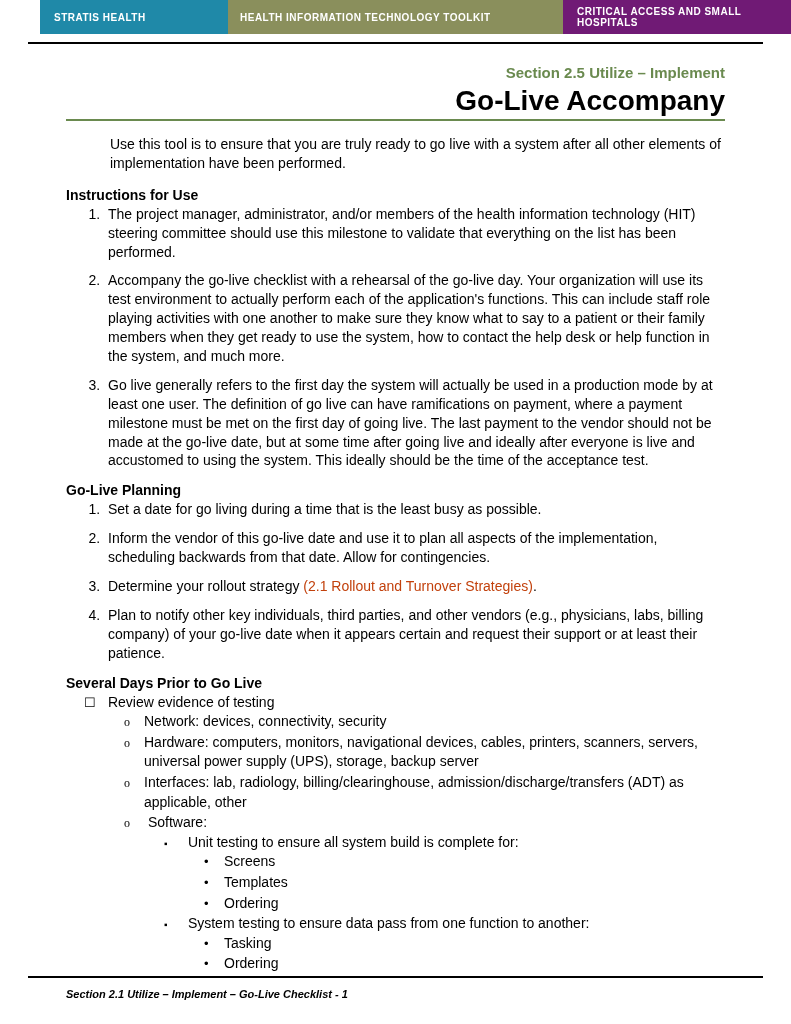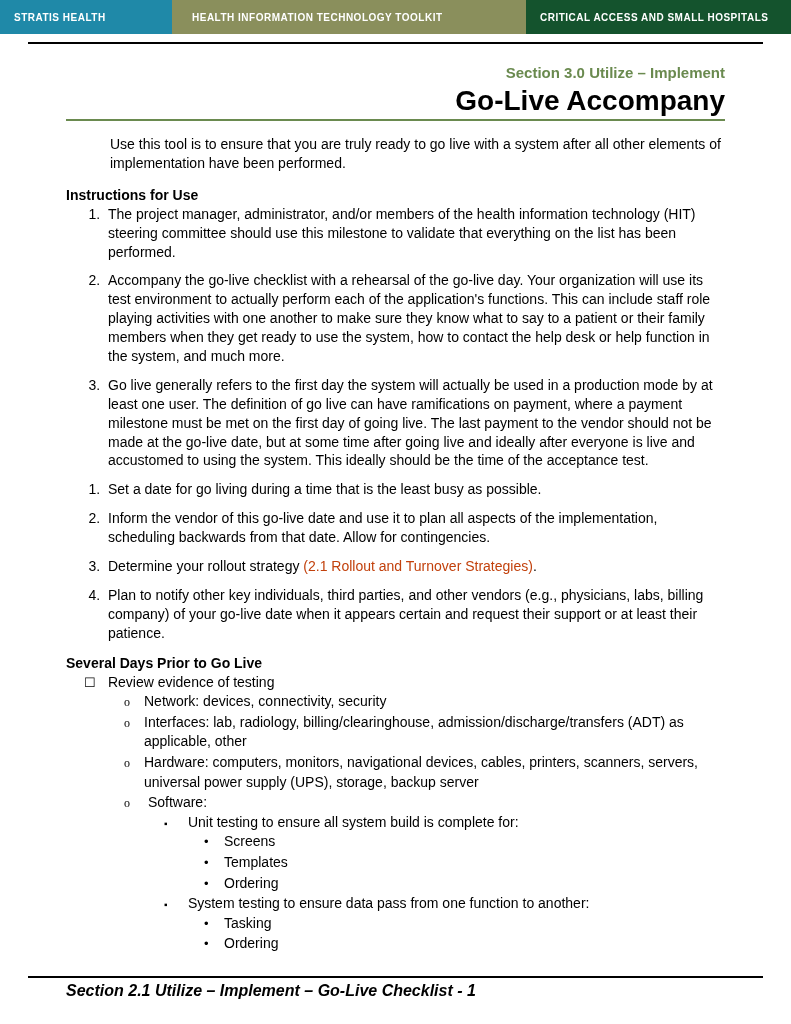--- a/index.html
+++ b/index.html
@@ -23,43 +23,44 @@
     }
     .hb-blue {
       background: #1f89a8;
       color: #fff;
       font-size: 10px;
       font-weight: bold;
       letter-spacing: 0.5px;
       display: flex;
       align-items: center;
       padding-left: 14px;
-      width: 172px;
+      width: 188px;
+      margin-left: 40px;
     }
     .hb-olive {
       background: #8a8f5c;
       color: #fff;
       font-size: 10px;
       font-weight: bold;
       letter-spacing: 0.5px;
       display: flex;
       align-items: center;
-      padding-left: 20px;
+      padding-left: 12px;
       flex: 1;
     }
     .hb-black {
-      background: #14532d;
+      background: #701a75;
       color: #fff;
       font-size: 10px;
       font-weight: bold;
       letter-spacing: 0.5px;
       display: flex;
       align-items: center;
       padding-left: 14px;
-      width: 265px;
+      width: 228px;
     }
     .rule {
       border-top: 2px solid #000;
       margin: 8px 28px 0 28px;
     }
     .content {
       padding: 10px 66px 40px 66px;
       color: #000;
     }
     .section-label {
@@ -157,68 +158,69 @@
       border-top: 2px solid #000;
       margin: 0 28px;
       position: absolute;
       left: 0; right: 0;
       bottom: 46px;
     }
     .footer-text {
       position: absolute;
       bottom: 24px;
       left: 66px;
-      font-size: 16px;
+      font-size: 11px;
       font-weight: bold;
       font-style: italic;
     }
   </style>
 </head>
 <body>
 
 <div class="page">
 
   <div class="header-bar">
     <div class="hb-blue">STRATIS HEALTH</div>
     <div class="hb-olive">HEALTH INFORMATION TECHNOLOGY TOOLKIT</div>
     <div class="hb-black">CRITICAL ACCESS AND SMALL HOSPITALS</div>
   </div>
   <div class="rule"></div>
 
   <div class="content">
-    <div class="section-label">Section 3.0 Utilize – Implement</div>
+    <div class="section-label">Section 2.5 Utilize – Implement</div>
     <div class="title">Go-Live Accompany</div>
     <div class="green-line"></div>
 
     <p class="intro">Use this tool is to ensure that you are truly ready to go live with a system after all other elements of implementation have been performed.</p>
 
     <div class="h2">Instructions for Use</div>
     <ol class="numlist">
       <li>The project manager, administrator, and/or members of the health information technology (HIT) steering committee should use this milestone to validate that everything on the list has been performed.</li>
       <li>Accompany the go-live checklist with a rehearsal of the go-live day. Your organization will use its test environment to actually perform each of the application's functions. This can include staff role playing activities with one another to make sure they know what to say to a patient or their family members when they get ready to use the system, how to contact the help desk or help function in the system, and much more.</li>
       <li>Go live generally refers to the first day the system will actually be used in a production mode by at least one user. The definition of go live can have ramifications on payment, where a payment milestone must be met on the first day of going live. The last payment to the vendor should not be made at the go-live date, but at some time after going live and ideally after everyone is live and accustomed to using the system. This ideally should be the time of the acceptance test.</li>
     </ol>
 
+    <div class="h2">Go-Live Planning</div>
     <ol class="numlist">
       <li>Set a date for go living during a time that is the least busy as possible.</li>
       <li>Inform the vendor of this go-live date and use it to plan all aspects of the implementation, scheduling backwards from that date. Allow for contingencies.</li>
       <li>
         <span>Determine your rollout strategy </span><a class="link" href="#">(2.1 Rollout and Turnover Strategies)</a><span>.</span>
       </li>
       <li>Plan to notify other key individuals, third parties, and other vendors (e.g., physicians, labs, billing company) of your go-live date when it appears certain and request their support or at least their patience.</li>
     </ol>
 
     <div class="h2">Several Days Prior to Go Live</div>
     <ul class="checkbox-list">
       <li>
         <span>Review evidence of testing</span>
         <ul class="circle-list">
           <li>Network: devices, connectivity, security</li>
+          <li>Hardware: computers, monitors, navigational devices, cables, printers, scanners, servers, universal power supply (UPS), storage, backup server</li>
           <li>Interfaces: lab, radiology, billing/clearinghouse, admission/discharge/transfers (ADT) as applicable, other</li>
-          <li>Hardware: computers, monitors, navigational devices, cables, printers, scanners, servers, universal power supply (UPS), storage, backup server</li>
           <li>
             <span>Software:</span>
             <ul class="square-list">
               <li>
                 <span>Unit testing to ensure all system build is complete for:</span>
                 <ul class="bullet-list">
                   <li>Screens</li>
                   <li>Templates</li>
                   <li>Ordering</li>
                 </ul>

